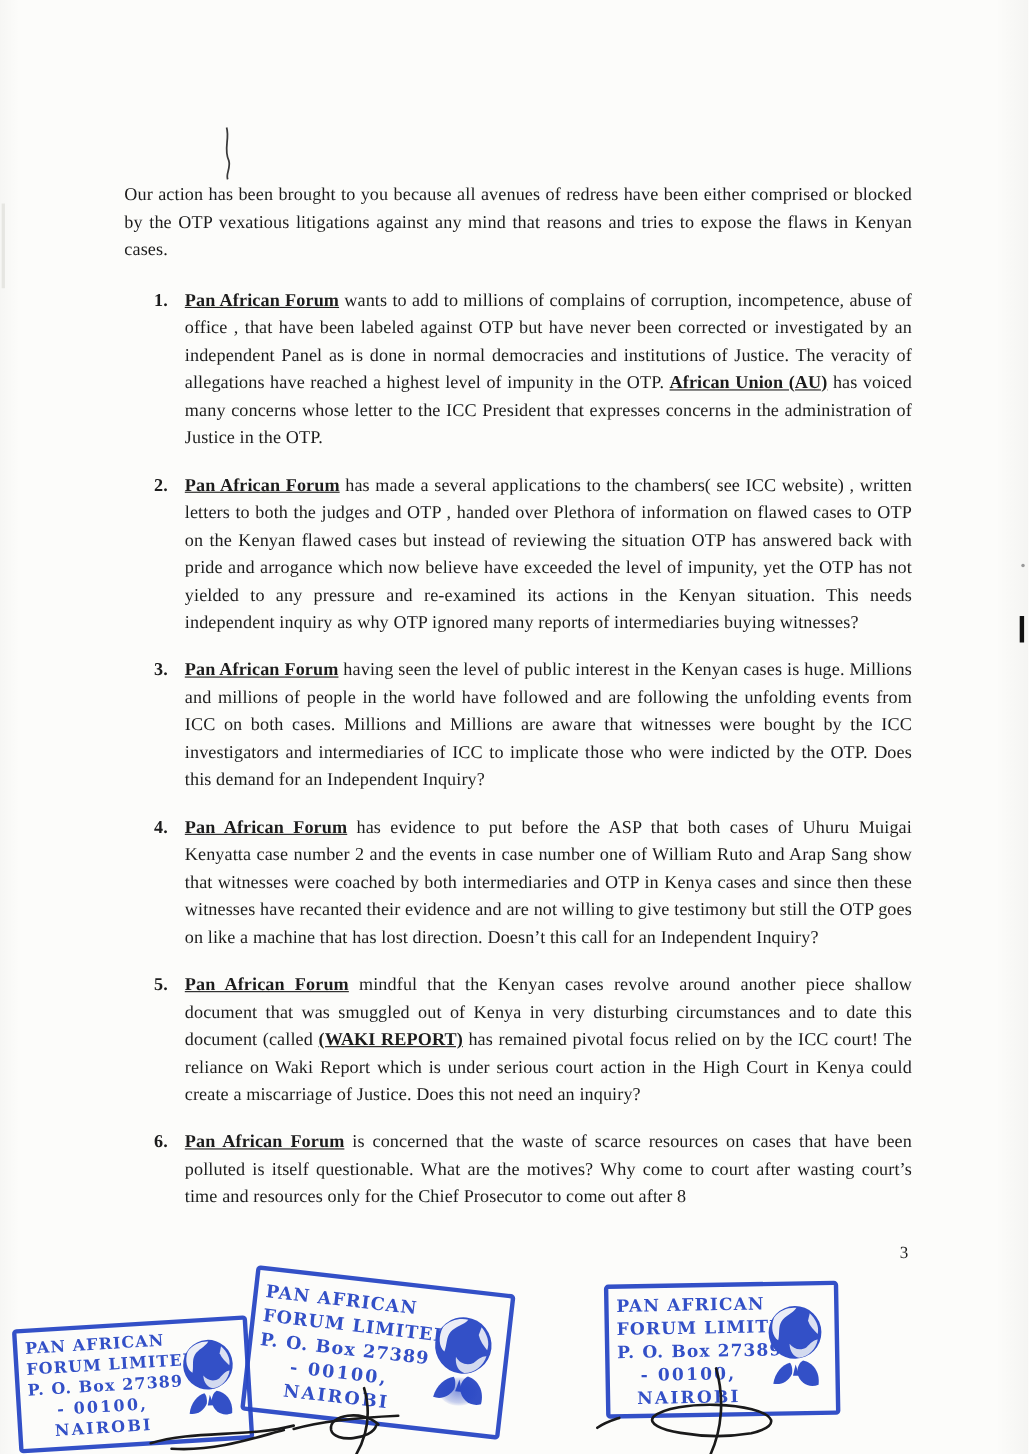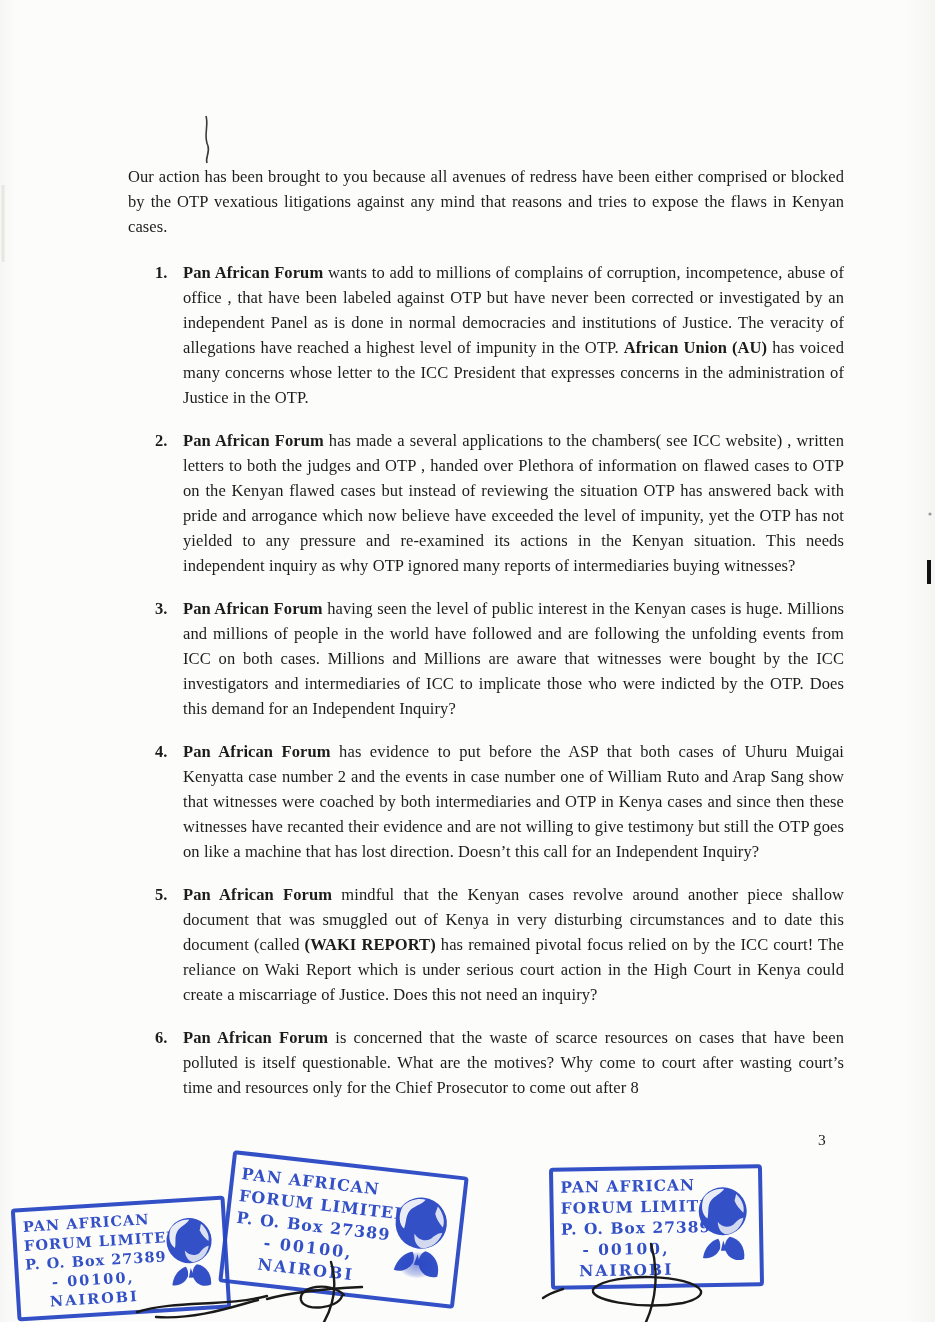--- a/index.html
+++ b/index.html
@@ -7,28 +7,28 @@
   .page {
     position:relative; width:935px; height:1322px; overflow:hidden;
     background:#fcfcfa; font-family:"Liberation Serif", serif; color:var(--ink);
   }
   
   .page::before{
     content:""; position:absolute; inset:0; pointer-events:none;
     background:linear-gradient(90deg, rgba(0,0,0,0.025) 0px, rgba(0,0,0,0) 18px, rgba(0,0,0,0) 905px, rgba(0,0,0,0.03) 935px);
   }
   .text-block {
-    position:absolute; left:128px; top:164px; width:716px;
+    position:absolute; left:113px; top:164px; width:716px;
     font-size:16.5px; line-height:25px; text-align:justify; letter-spacing:0.1px;
   }
   .intro { margin:0 0 21px 0; }
   .list-item { display:flex; margin-bottom:18px; }
   .list-item .num { flex:none; width:55px; padding-left:27px; box-sizing:border-box; font-weight:bold; }
   .item-text { flex:1; }
-  .b { font-weight:bold; }
+  .b { font-weight:bold;text-decoration:underline; }
   .page-number { position:absolute; left:818px; top:1131px; font-size:15.5px; }
 
   .stamp {
     position:absolute; box-sizing:border-box;
     border:4px solid var(--stamp-blue); border-radius:4px;
     display:flex; align-items:center; gap:2px;
     color:var(--stamp-blue); font-family:"DejaVu Serif", serif; font-weight:bold;
     opacity:0.94;
   }
   .stamp .lines { flex:1; padding:3px 0 3px 7px; min-width:0; }

